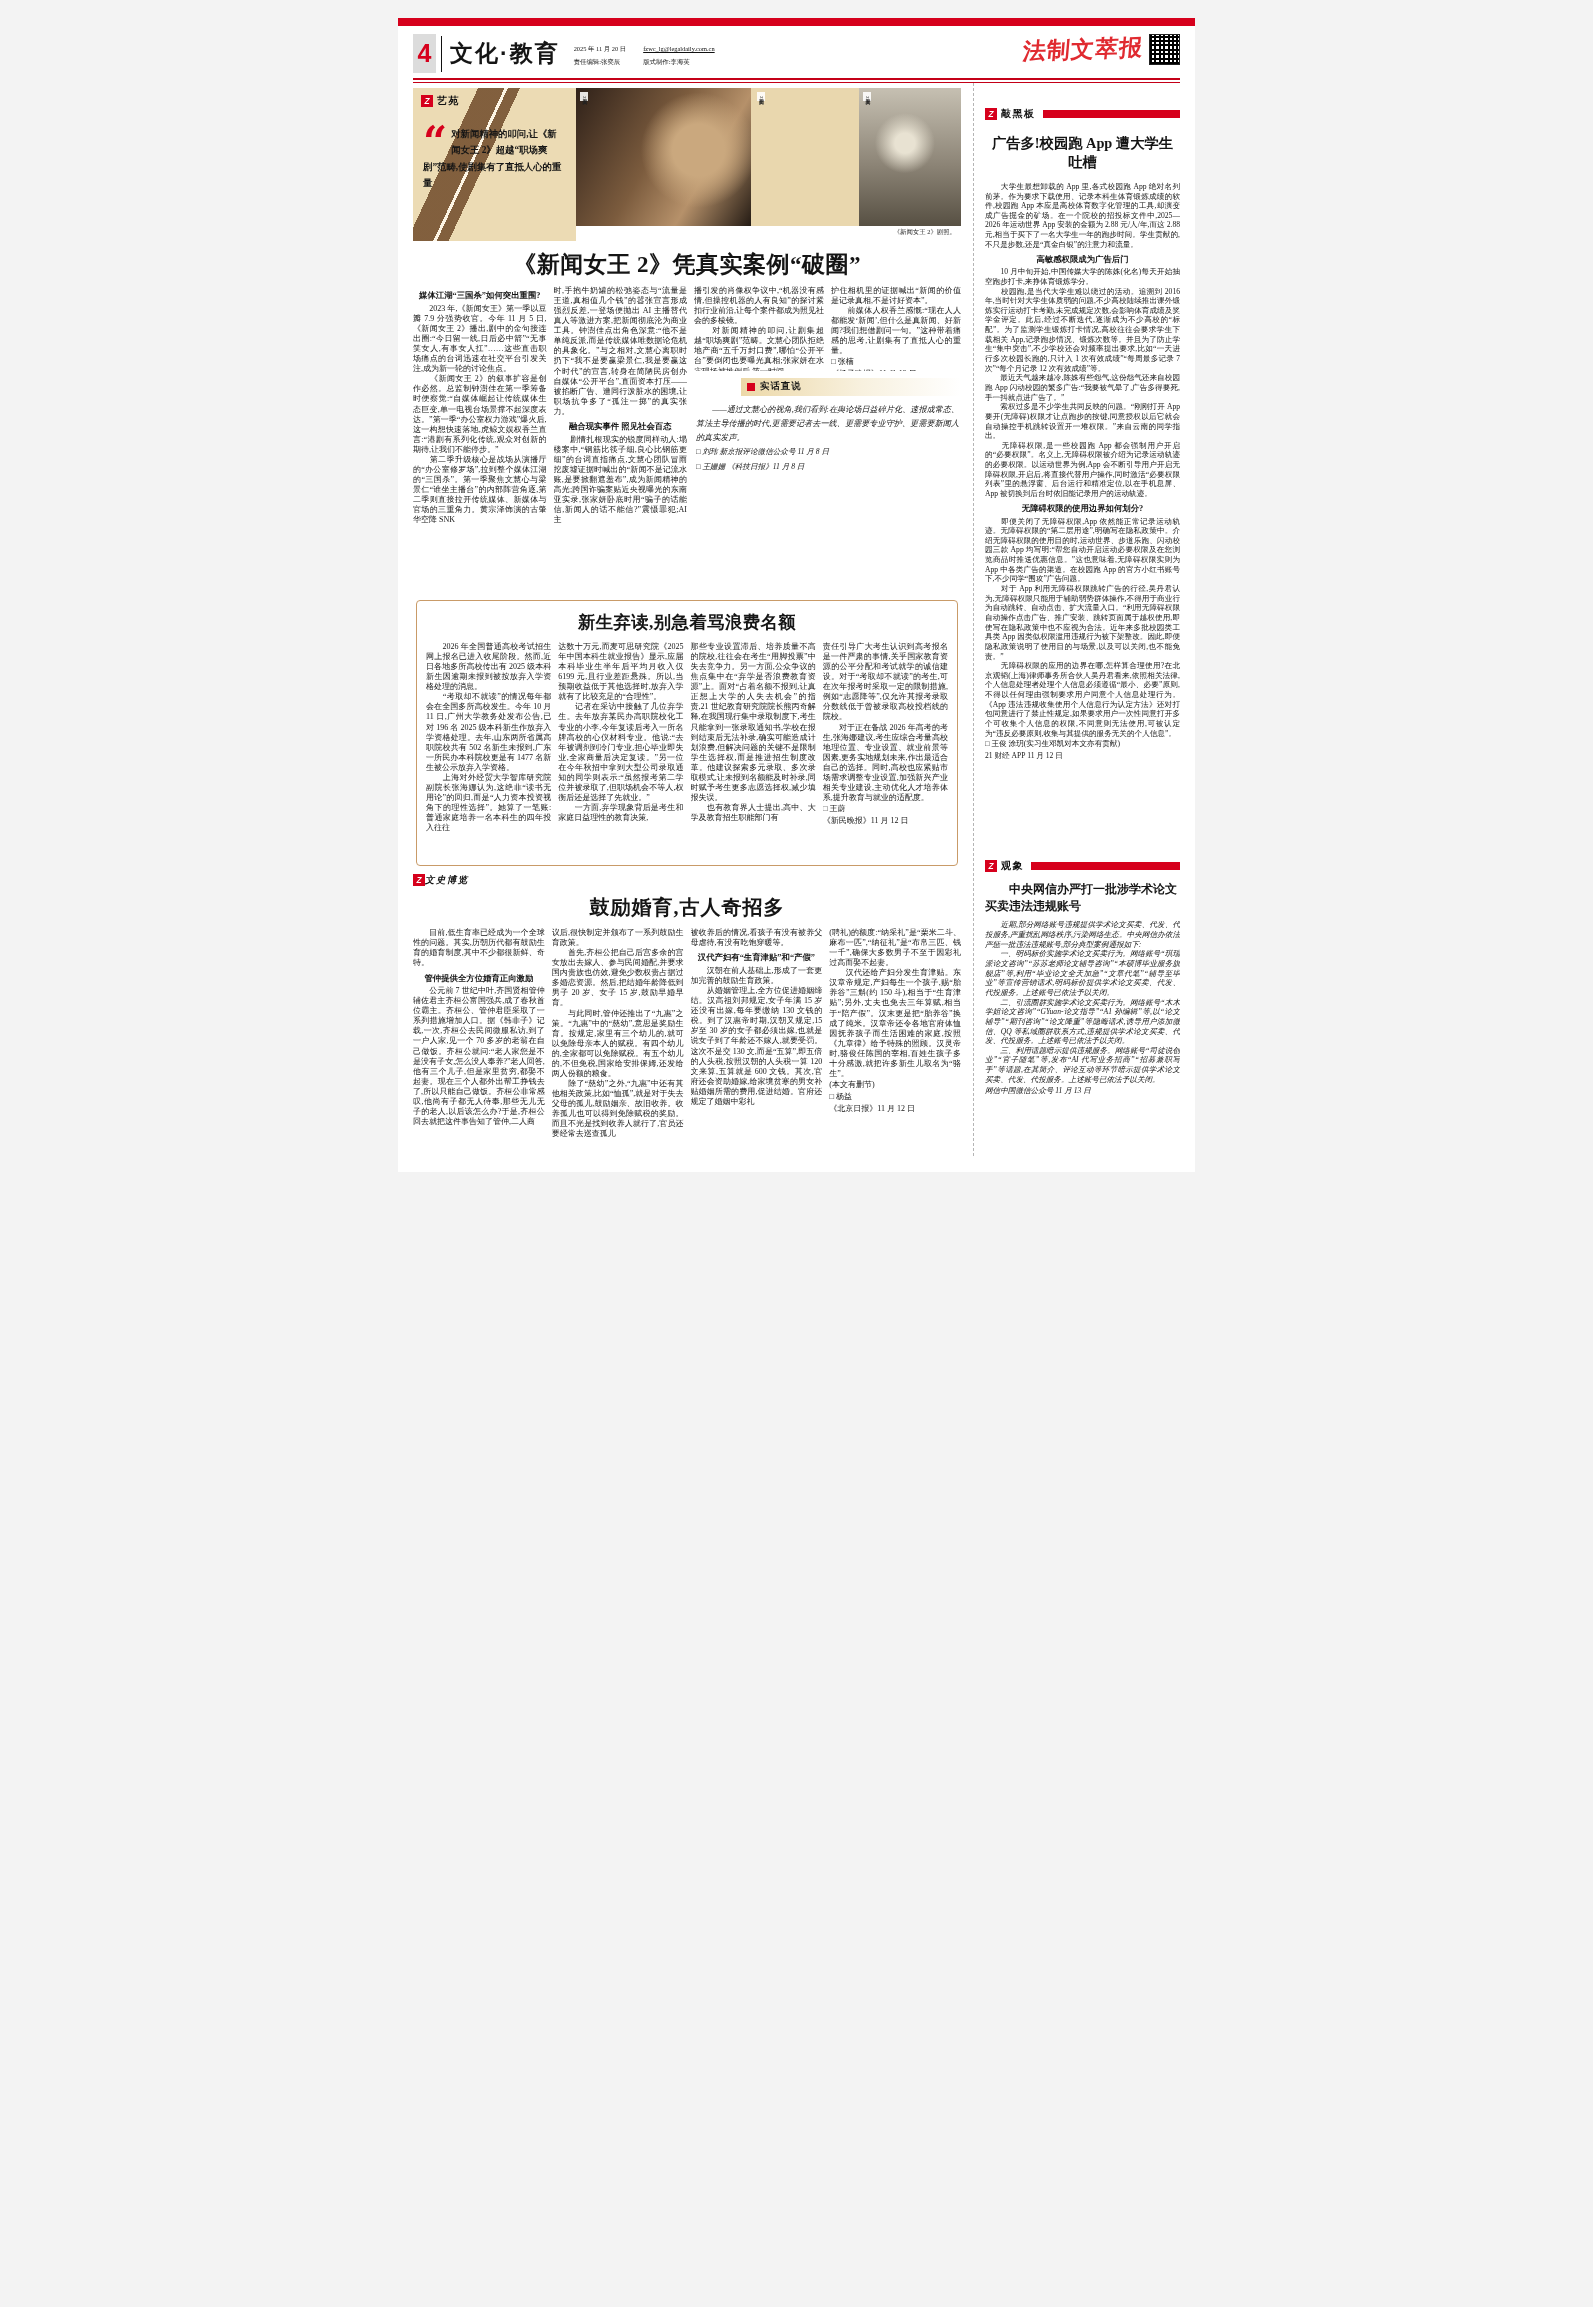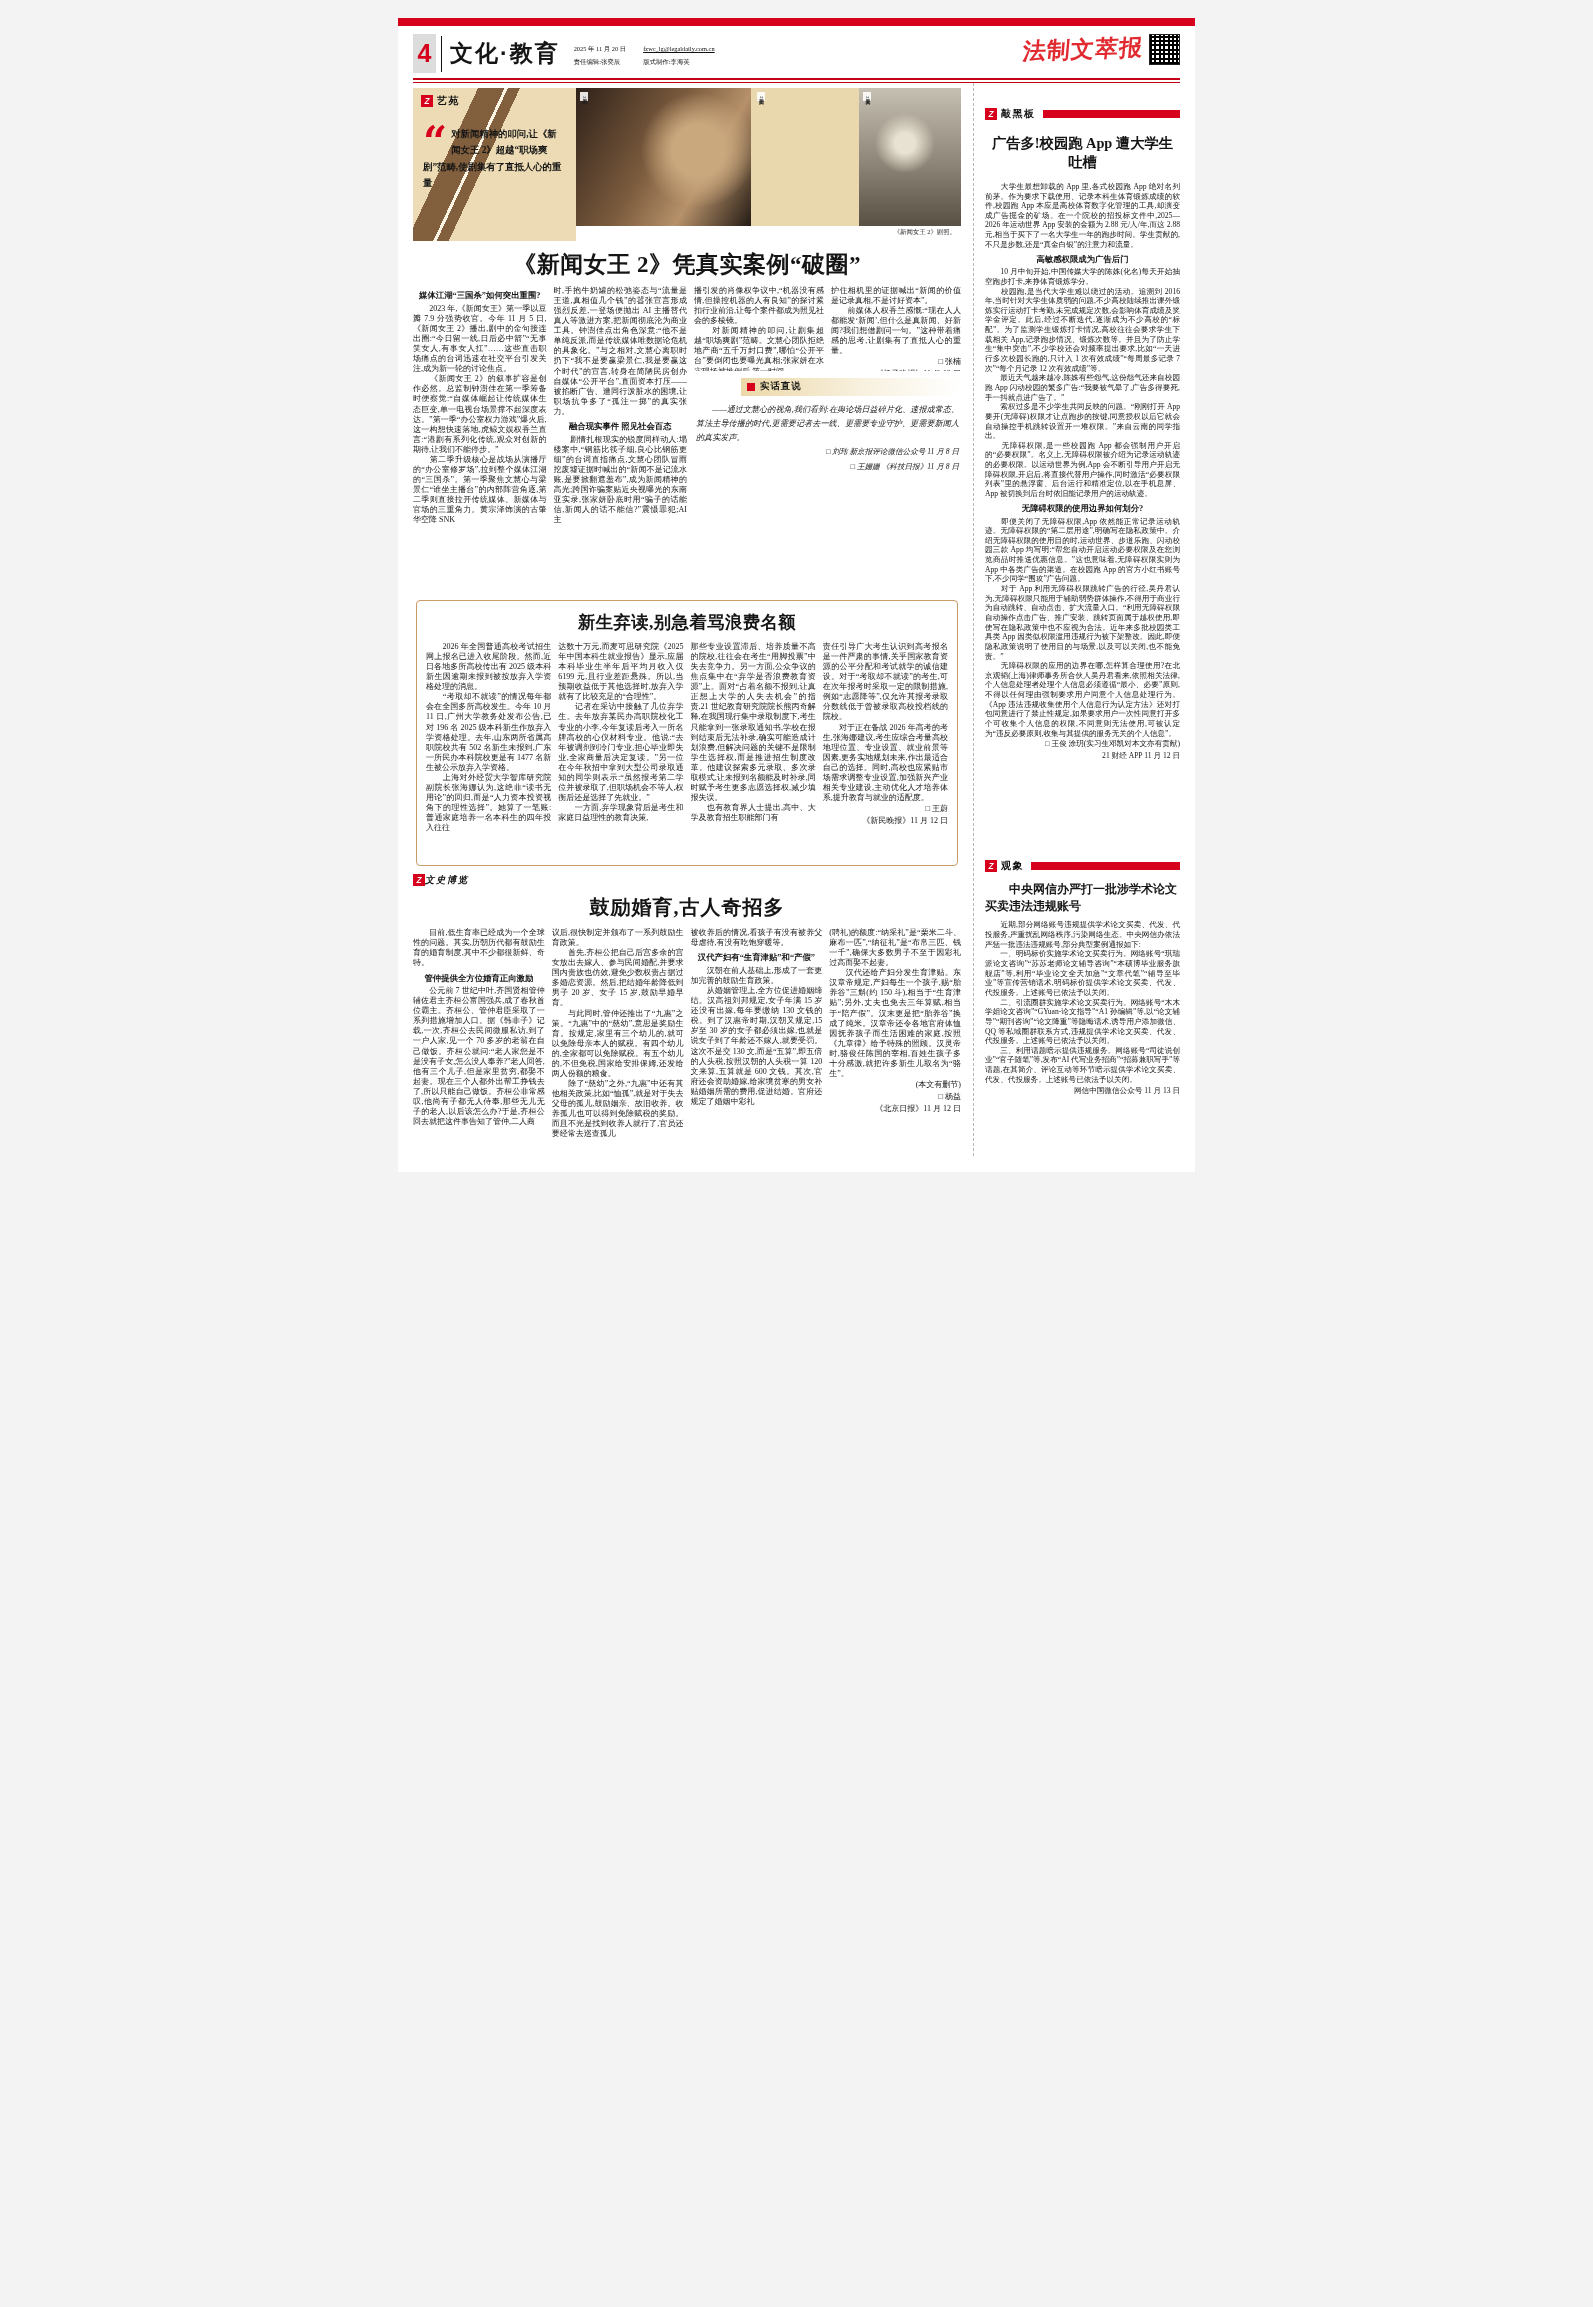--- a/index.html
+++ b/index.html
@@ -51,21 +51,21 @@
   .chip{position:absolute;top:4px;left:4px;background:rgba(255,255,255,.88);color:#222;
         writing-mode:vertical-rl;font-size:5px;padding:2px 1px;letter-spacing:0.5px;}
   .caption{height:13px;background:#fff;text-align:right;font-size:6.4px;padding:2px 5px 0 0;color:#222;}
   
   .headline{text-align:center;font-size:23px;font-weight:900;letter-spacing:0.5px;margin:8px 0 6px 0;}
   .main-body{display:flex;gap:7px;height:305px;overflow:hidden;}
   .mcol{flex:1;overflow:hidden;}
   .para{margin:0;font-size:8px;line-height:1.26;text-align:justify;}
   .subhead{margin:4.4px 0 2.5px 0;text-align:center;font-family:Liberation Serif, serif;
            font-size:8.4px;font-weight:bold;}
-  .attr{margin:1px 0 0 0;font-size:8px;line-height:1.35;text-align:right;}
+  .attr{margin:1px 0 0 0;font-size:8px;line-height:1.35;text-align:left;}
   .main-right{flex:2;display:flex;flex-direction:column;}
   .two-cols{display:flex;gap:7px;height:85px;overflow:hidden;}
   .shihua{margin-top:7px;}
   .shihua-bar{display:flex;align-items:center;gap:5px;height:18px;padding:0 6px;
               background:linear-gradient(90deg,#ecd8a8,#f8f1df 55%,#ffffff);margin-left:47px;}
   .red-square{width:8px;height:8px;background:#d6001c;}
   .shihua-title{font-family:"Liberation Sans",sans-serif;font-weight:bold;font-size:9.4px;letter-spacing:1px;}
   .quotes{padding:7px 2px 0 2px;height:178px;overflow:hidden;}
   .quotes .para{font-style:italic;font-size:8.1px;line-height:1.72;}
   .quotes .attr{font-style:italic;font-size:7.6px;margin:2px 0 5px 0;}
@@ -80,21 +80,21 @@
   .bottom-title{text-align:center;font-size:20px;font-weight:900;margin:7px 0 7px 0;letter-spacing:1px;}
   .bottom-body{display:flex;gap:7px;height:223px;overflow:hidden;margin-bottom:5px;}
   
   .r-label{display:flex;align-items:center;}
   .r-title{text-align:center;font-size:14.3px;font-weight:900;margin:13px 0 10px 0;}
   .r-body{height:677px;overflow:hidden;}
   .r-body .para{font-size:7.6px;line-height:1.27;}
   .r-body .attr{font-size:7.6px;}
   .gx-title{font-family:"Liberation Sans",sans-serif;font-weight:bold;font-size:12px;line-height:1.4;
             text-indent:2em;margin:8px 0 6px 0;}
-  .gx-body{height:212px;overflow:hidden;}
+  .gx-body{height:212px;overflow:hidden;font-style:italic;}
   .gx-body .para{font-size:7.6px;line-height:1.27;}
   .gx-body .attr{font-size:7.6px;margin-top:2px;}
 </style>
 </head>
 <body>
 
 <div class="page">
 
   <div class="topbar"></div>
 

